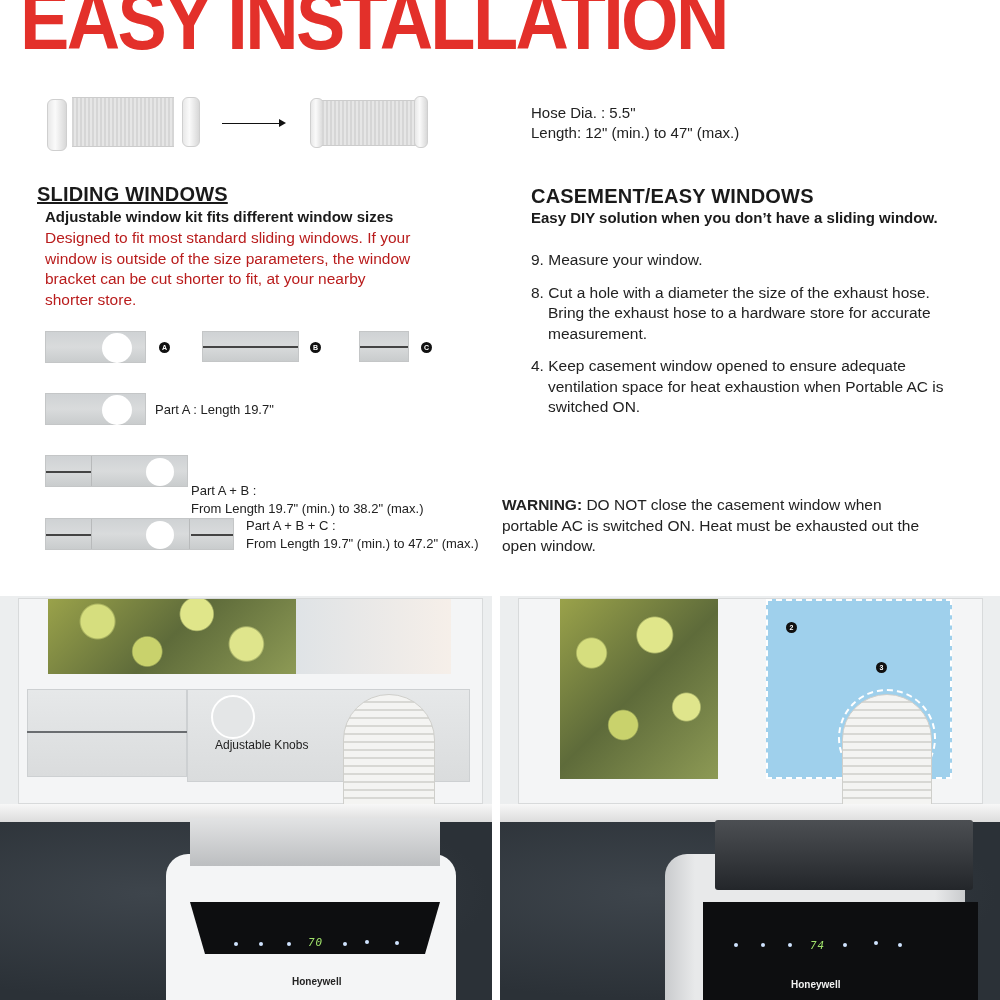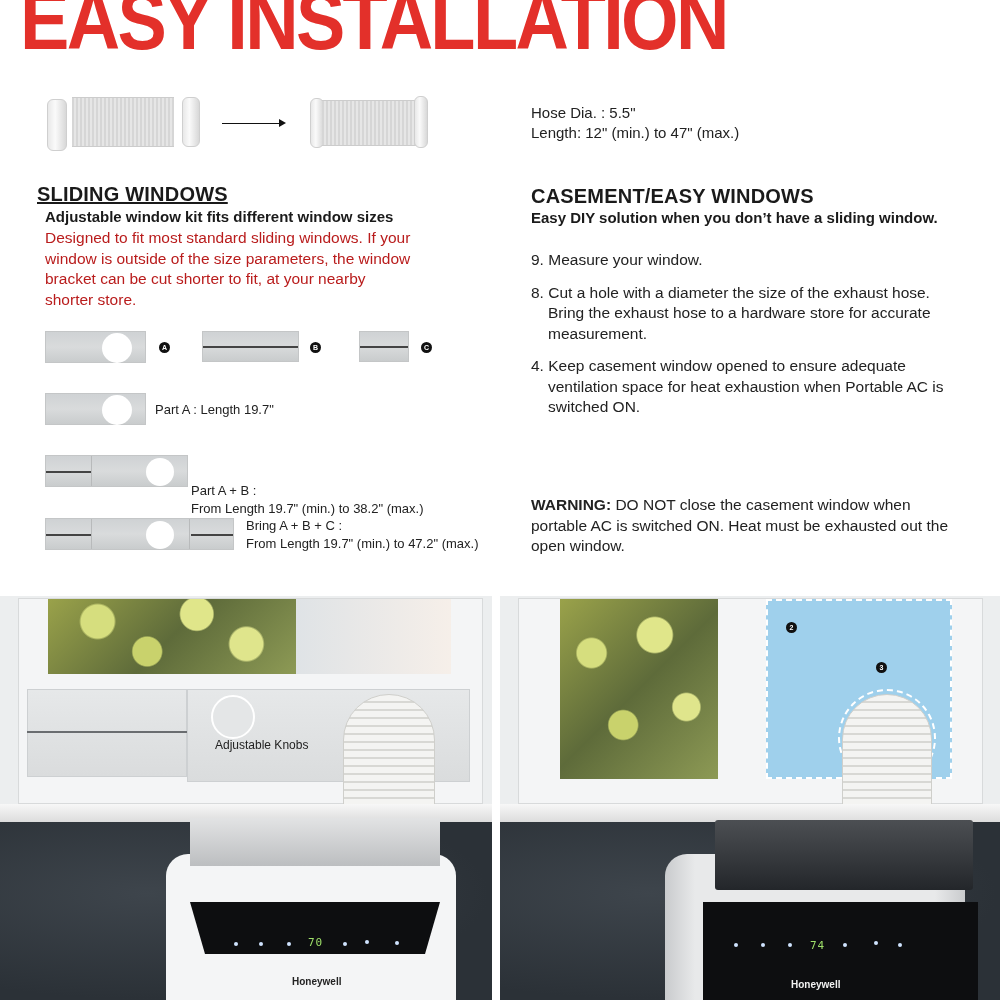--- a/index.html
+++ b/index.html
@@ -40,21 +40,21 @@
   .panel { position: absolute; background: linear-gradient(180deg, #cfd2d4, #d9dbdc 50%, #c9cccd); border: 1px solid #c4c6c7; }
   .panel .hole { position: absolute; background: #fff; border-radius: 50%; }
   .panel .slot { position: absolute; height: 2px; background: #444; }
   .panel .joint { position: absolute; top: 0; bottom: 0; width: 1px; background: #b8babb; }
   .badge { position: absolute; width: 11px; height: 11px; border-radius: 50%; background: #111;
     color: #fff; font-size: 7px; font-weight: 700; text-align: center; line-height: 11px; }
   .label { position: absolute; font-size: 13px; line-height: 18px; color: #222; }
 
   ol.steps { position: absolute; left: 531px; top: 250px; width: 440px; list-style: none; }
   ol.steps li { font-size: 15.5px; line-height: 20.5px; color: #222; margin-bottom: 12px; padding-left: 17px; text-indent: -17px; }
-  .warn { position: absolute; left: 531px; top: 495px; width: 440px; font-size: 15.5px; line-height: 20.5px; color: #222; }
+  .warn { position: absolute; left: 502px; top: 495px; width: 440px; font-size: 15.5px; line-height: 20.5px; color: #222; }
   .warn b { font-weight: 700; }
 
   
   .photo { position: absolute; top: 596px; height: 404px; overflow: hidden; }
   .photo.left { left: 0; width: 492px; }
   .photo.right { left: 500px; width: 500px; }
   .wall { position: absolute; left: 0; right: 0; top: 0; height: 210px; background: #eceeef; }
   .frame { position: absolute; background: #f4f5f6; border: 1px solid #d8dadb; }
   .glass-tree { position: absolute;
     background:
@@ -75,21 +75,21 @@
   .knob-circle { position: absolute; width: 44px; height: 44px; border-radius: 50%; border: 2px solid #fff; background: #e4e6e7; }
   .knob-text { position: absolute; font-size: 12px; color: #222; }
   .circ-badge { position: absolute; width: 11px; height: 11px; border-radius: 50%; background: #111; color: #fff;
     font-size: 7px; text-align: center; line-height: 11px; font-weight: 700; }
   .dash-circle { position: absolute; border: 2px dashed #fff; border-radius: 50%; }
 
   .ac { position: absolute; }
   .ac .body { position: absolute; border-radius: 22px 22px 0 0; }
   .ac .flap { position: absolute; }
   .ac .panel-dark { position: absolute; background: #0d0e10; }
-  .ac .lcd { position: absolute; font-family: "DejaVu Sans Mono", monospace; font-size: 11px; color: #9fe06a; letter-spacing: 1px; }
+  .ac .lcd { position: absolute; font-family: "DejaVu Sans Mono", monospace; font-size: 11px; color: #9fe06a; letter-spacing: 1px; font-style: italic; }
   .ac .led { position: absolute; width: 4px; height: 4px; border-radius: 50%; background: #cfe3ff; }
   .ac .brand { position: absolute; font-size: 10px; font-weight: 700; }
 </style>
 </head>
 <body>
 
 <div class="title">EASY INSTALLATION</div>
 
 <div class="hose" style="left:44px;top:95px;width:160px;height:60px;">
   <div class="ring" style="left:3px;top:4px;width:20px;height:52px;"></div>
@@ -152,21 +152,21 @@
 </div>
 
 <div class="panel" style="left:45px;top:518px;width:189px;height:32px;">
   <div class="slot" style="left:0;width:45px;top:15px;"></div>
   <div class="joint" style="left:45px;"></div>
   <div class="hole" style="left:100px;top:2px;width:28px;height:28px;"></div>
   <div class="joint" style="left:143px;"></div>
   <div class="slot" style="left:145px;right:0;top:15px;"></div>
 </div>
 <div class="label" style="left:246px;top:517px;">
-  <div>Bring A + B + C :</div>
+  <div>Part A + B + C :</div>
   <div>From Length 19.7" (min.) to 47.2" (max.)</div>
 </div>
 
 <div class="h2" style="left:531px;top:185px;">CASEMENT/EASY WINDOWS</div>
 <div class="sub" style="left:531px;top:209px;">Easy DIY solution when you don’t have a sliding window.</div>
 <ol class="steps">
   <li>9. Measure your window.</li>
   <li style="width:420px;">8. Cut a hole with a diameter the size of the exhaust hose. Bring the exhaust hose to a hardware store for accurate measurement.</li>
   <li style="width:420px;">4. Keep casement window opened to ensure adequate ventilation space for heat exhaustion when Portable AC is switched ON.</li>
 </ol>

